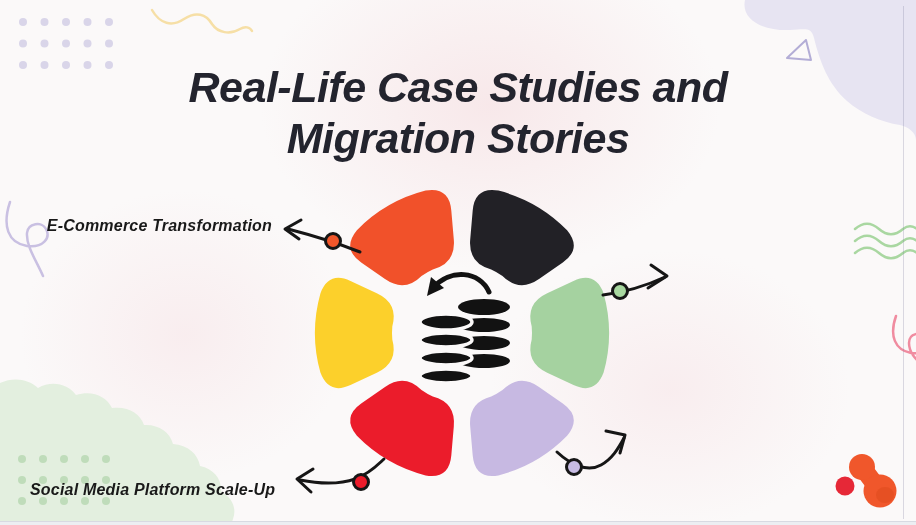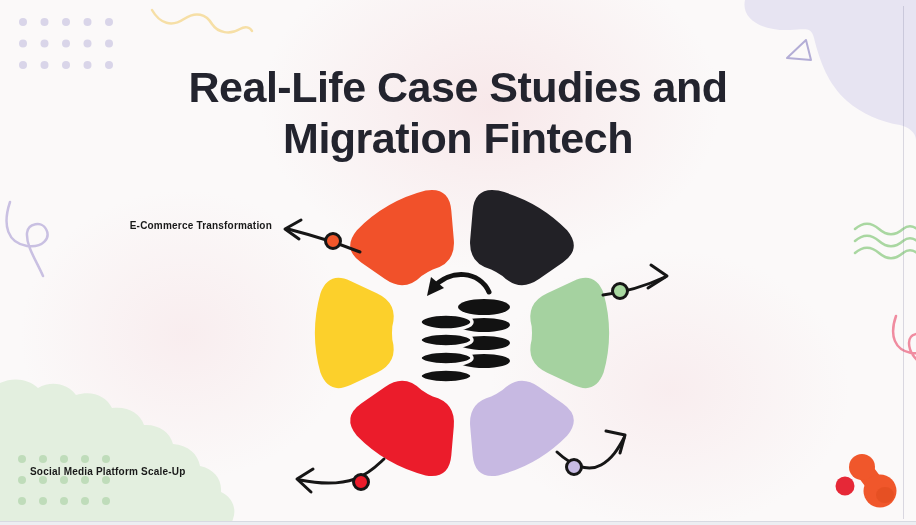--- a/index.html
+++ b/index.html
@@ -1,42 +1,43 @@
 <!DOCTYPE html>
 <html style="--title-color: #23242E; --label-color: #191919; --background: #FBF9F9; --connector-color: #161616; --icon-color: #121212;"><head>
 <meta charset="utf-8">
 <style>
   html,body{margin:0;padding:0;}
   body{font-family:"Liberation Sans", sans-serif;}
   #canvas{
     position:relative;width:916px;height:525px;overflow:hidden;
     background:var(--background,#FBF9F9);
     outline:1px solid #D8D8DC;
+    font-style:italic;
   }
   .blob{position:absolute;border-radius:50%;pointer-events:none;}
   #pink-blob-1{left:260px;top:-60px;width:460px;height:330px;
     background:radial-gradient(closest-side,rgba(247,229,231,.85),rgba(247,229,231,0));}
   #pink-blob-2{left:20px;top:190px;width:330px;height:290px;
     background:radial-gradient(closest-side,rgba(248,234,236,.8),rgba(248,234,236,0));}
   #pink-blob-3{left:490px;top:250px;width:360px;height:280px;
     background:radial-gradient(closest-side,rgba(248,234,236,.8),rgba(248,234,236,0));}
   #scene{position:absolute;left:0;top:0;}
   .title{
     position:absolute;left:0;top:62px;width:100%;
     text-align:center;font-weight:bold;font-size:43px;line-height:51px;
     letter-spacing:-0.5px;color:var(--title-color,#23242E);
   }
   .callout{
-    position:absolute;font-size:10px;font-weight:bold;
+    position:absolute;font-size:16px;font-weight:bold;
     color:var(--label-color,#191919);letter-spacing:.2px;line-height:21px;
   }
   #callout-ecommerce{left:20px;top:215px;width:252px;text-align:right;}
   #callout-saas{left:682px;top:262px;}
   #callout-fintech{left:628px;top:380px;width:240px;}
-  #callout-social{left:30px;top:461px;}
+  #callout-social{left:30px;top:479px;}
   .edge-line{position:absolute;pointer-events:none;}
   #right-edge-line{left:903px;top:6px;width:1px;height:513px;background:rgba(130,130,160,.28);}
   #bottom-edge-line{left:0;top:521px;width:916px;height:4px;background:#eceef2;border-top:1px solid #d8dae2;}
 </style>
 </head>
 <body>
 
 <div id="canvas">
 
   <div class="blob" id="pink-blob-1"></div>
@@ -157,21 +158,21 @@
         <ellipse cx="446" cy="322" rx="26" ry="8"></ellipse>
         <ellipse cx="446" cy="340" rx="26" ry="7"></ellipse>
         <ellipse cx="446" cy="358" rx="26" ry="7"></ellipse>
         <ellipse cx="446" cy="376" rx="26" ry="7"></ellipse>
       </g>
     </g>
   </svg>
 
   <div class="title">
     <div>Real-Life Case Studies and</div>
-    <div>Migration Fintech</div>
+    <div>Migration Stories</div>
   </div>
 
   <div class="callout" id="callout-ecommerce">E-Commerce Transformation</div>
   <div class="callout" id="callout-social">Social Media Platform Scale-Up</div>
 
   <div class="edge-line" id="right-edge-line"></div>
   <div class="edge-line" id="bottom-edge-line"></div>
 </div>
 
 </body></html>

